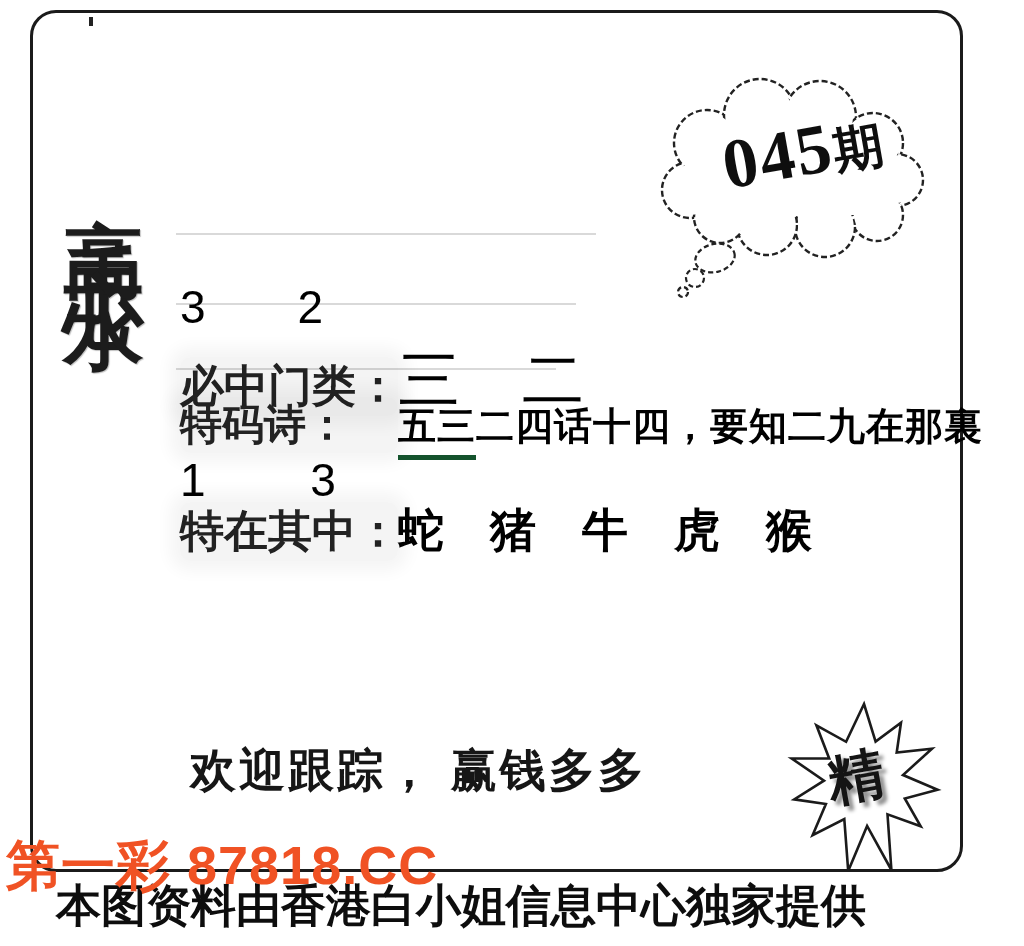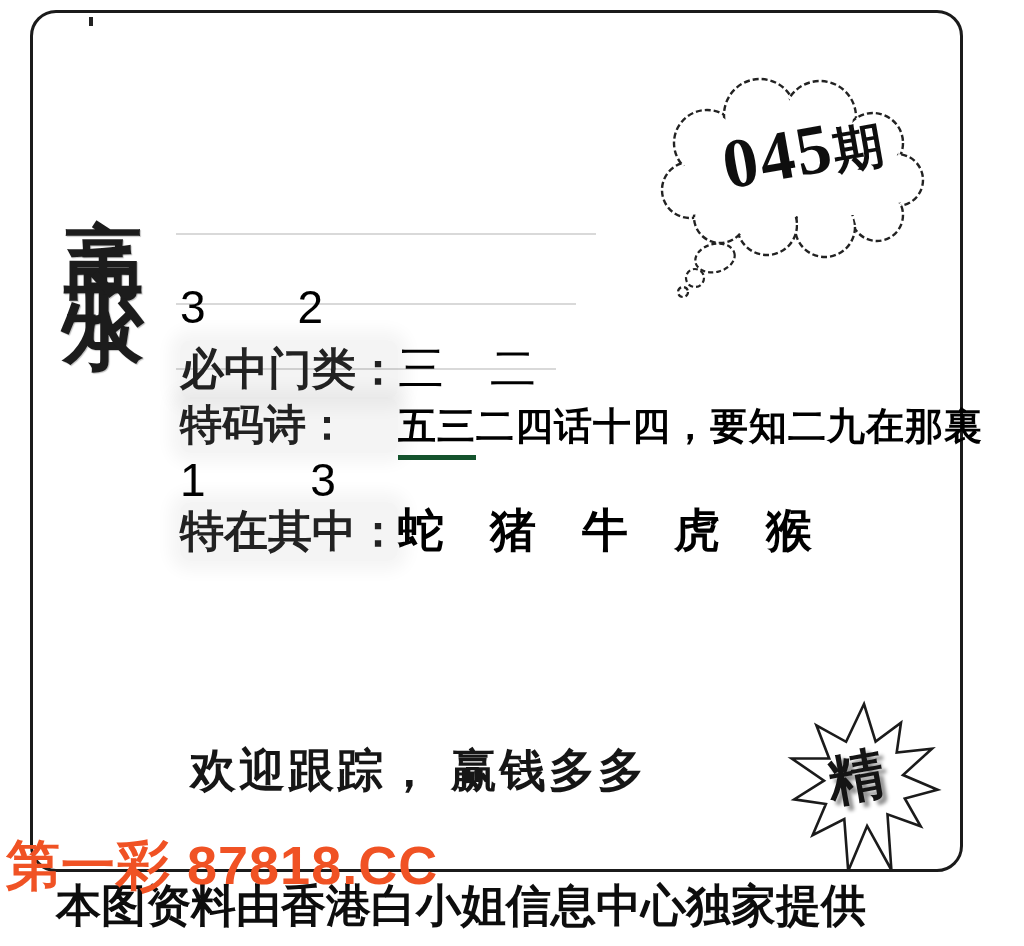--- a/index.html
+++ b/index.html
@@ -19,21 +19,21 @@
     color:#1c1c1c;text-shadow:1px 1px 1px rgba(0,0,0,.25);
   }
   .rows{position:absolute;left:0;top:0;z-index:2;}
   .tip-row{position:absolute;left:180px;display:flex;align-items:baseline;white-space:pre;}
   .tip-label{
     display:inline-block;width:218px;font-size:44px;font-weight:600;color:#222;
     background:rgba(0,0,0,0.045);box-shadow:0 0 16px 10px rgba(0,0,0,0.045);border-radius:10px;
   }
   .tip-value{font-size:46px;font-weight:700;color:#000;}
   .num-value{font-family:"Liberation Sans","DejaVu Sans",sans-serif;font-weight:500;font-size:46px;}
-  .cat-value{font-weight:400;font-size:46px;}
+  .cat-value{font-weight:400;font-size:62px;}
   .poem-label{font-size:42px;}
   .poem-value{font-size:38px;font-weight:600;letter-spacing:1px;}
   .poem-underline{border-bottom:5px solid #14532d;padding-bottom:8px;}
   .scanline{position:absolute;height:2px;background:#b9b9b9;opacity:.55;z-index:2;}
   .bubble{position:absolute;left:645px;top:75px;width:290px;height:224px;z-index:3;}
   .bubble-text{
     position:absolute;left:722px;top:112px;z-index:4;transform:rotate(-10deg);
     white-space:nowrap;color:#0e0e0e;
   }
   .bubble-num{font-size:70px;font-weight:700;letter-spacing:2px;}

